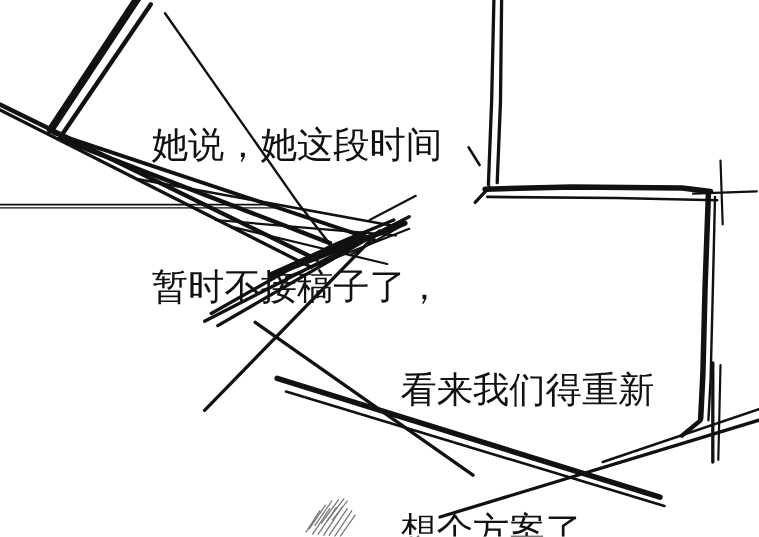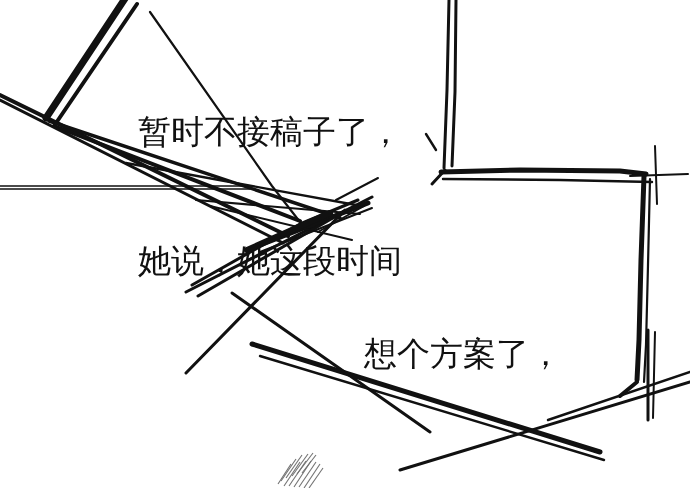--- a/index.html
+++ b/index.html
@@ -140,22 +140,23 @@
       <path d="M 278 484 L 291 464"></path>
       <path d="M 286 478 L 302 455"></path>
       <path d="M 292 476 L 308 454"></path>
       <path d="M 297 474 L 313 453"></path>
       <path d="M 302 473 L 316 455"></path>
     </g>
 
   </svg>
 
   <div class="dialogue" id="dialogue-1">
+    <span class="line">她说，她这段时间</span>
     <span class="line">暂时不接稿子了，</span>
-    <span class="line">她说，她这段时间</span>
   </div>
 
   <div class="dialogue" id="dialogue-2">
+    <span class="line">看来我们得重新</span>
     <span class="line">想个方案了，</span>
     
   </div>
 
 </div>
 
 </body></html>

